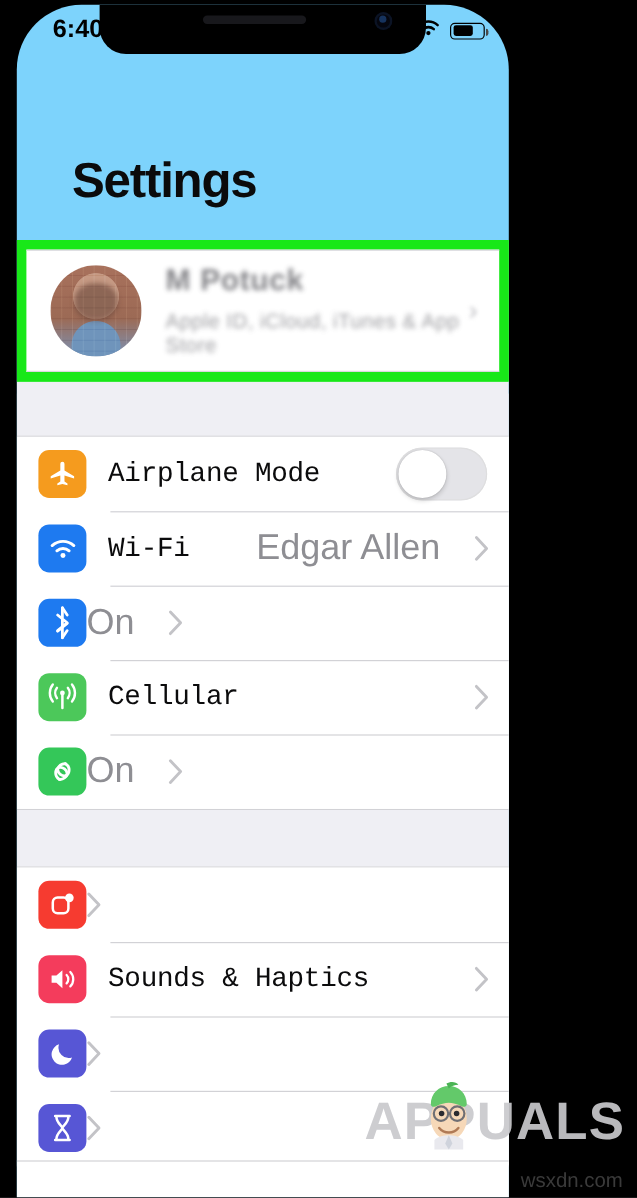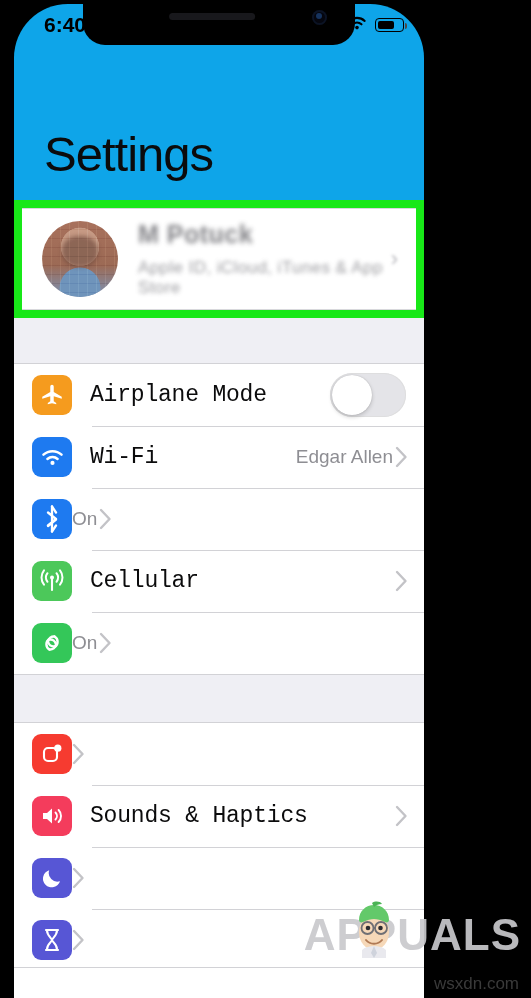--- a/index.html
+++ b/index.html
@@ -24,21 +24,21 @@
     background: #000000;
     overflow: hidden;
   }
   #screen {
     position: absolute;
     left: 14px;
     top: 4px;
     right: 14px;
     bottom: 0;
     width: 410px;
-    background: #0ea5e9;
+    background: #7dd3fc;
     border-top-left-radius: 54px;
     border-top-right-radius: 54px;
     overflow: hidden;
   }
 
   
   #notch {
     position: absolute;
     left: 50%;
     transform: translateX(-50%);
@@ -149,23 +149,23 @@
     width: 2.4px;
     height: 6px;
     background: #4a4a4a;
     border-radius: 0 2px 2px 0;
   }
 
   
   #page-title {
     position: absolute;
     top: 126px;
-    left: 30px;
-    font-size: 49px;
-    font-weight: normal;
+    left: 46px;
+    font-size: 41px;
+    font-weight: bold;
     color: #0b0b0c;
     letter-spacing: -1px;
     line-height: 1;
   }
 
   
   #content {
     position: absolute;
     top: 196px;
     left: 0;
@@ -216,23 +216,23 @@
   .row-label {
     margin-left: 18px;
     font-size: 23px;
     color: #0b0b0c;
     letter-spacing: -0.2px;
     flex: 1 1 auto;
     white-space: nowrap;
     font-family: Liberation Mono, monospace;
   }
   .row-value {
-    font-size: 19px;
+    font-size: 30px;
     color: #8e8e93;
-    margin-right: 2px;
+    margin-right: 28px;
     white-space: nowrap;
   }
   .chevron {
     margin-right: 16px;
     flex: 0 0 auto;
     color: #c3c3c7;
     display: flex;
     align-items: center;
   }
 

